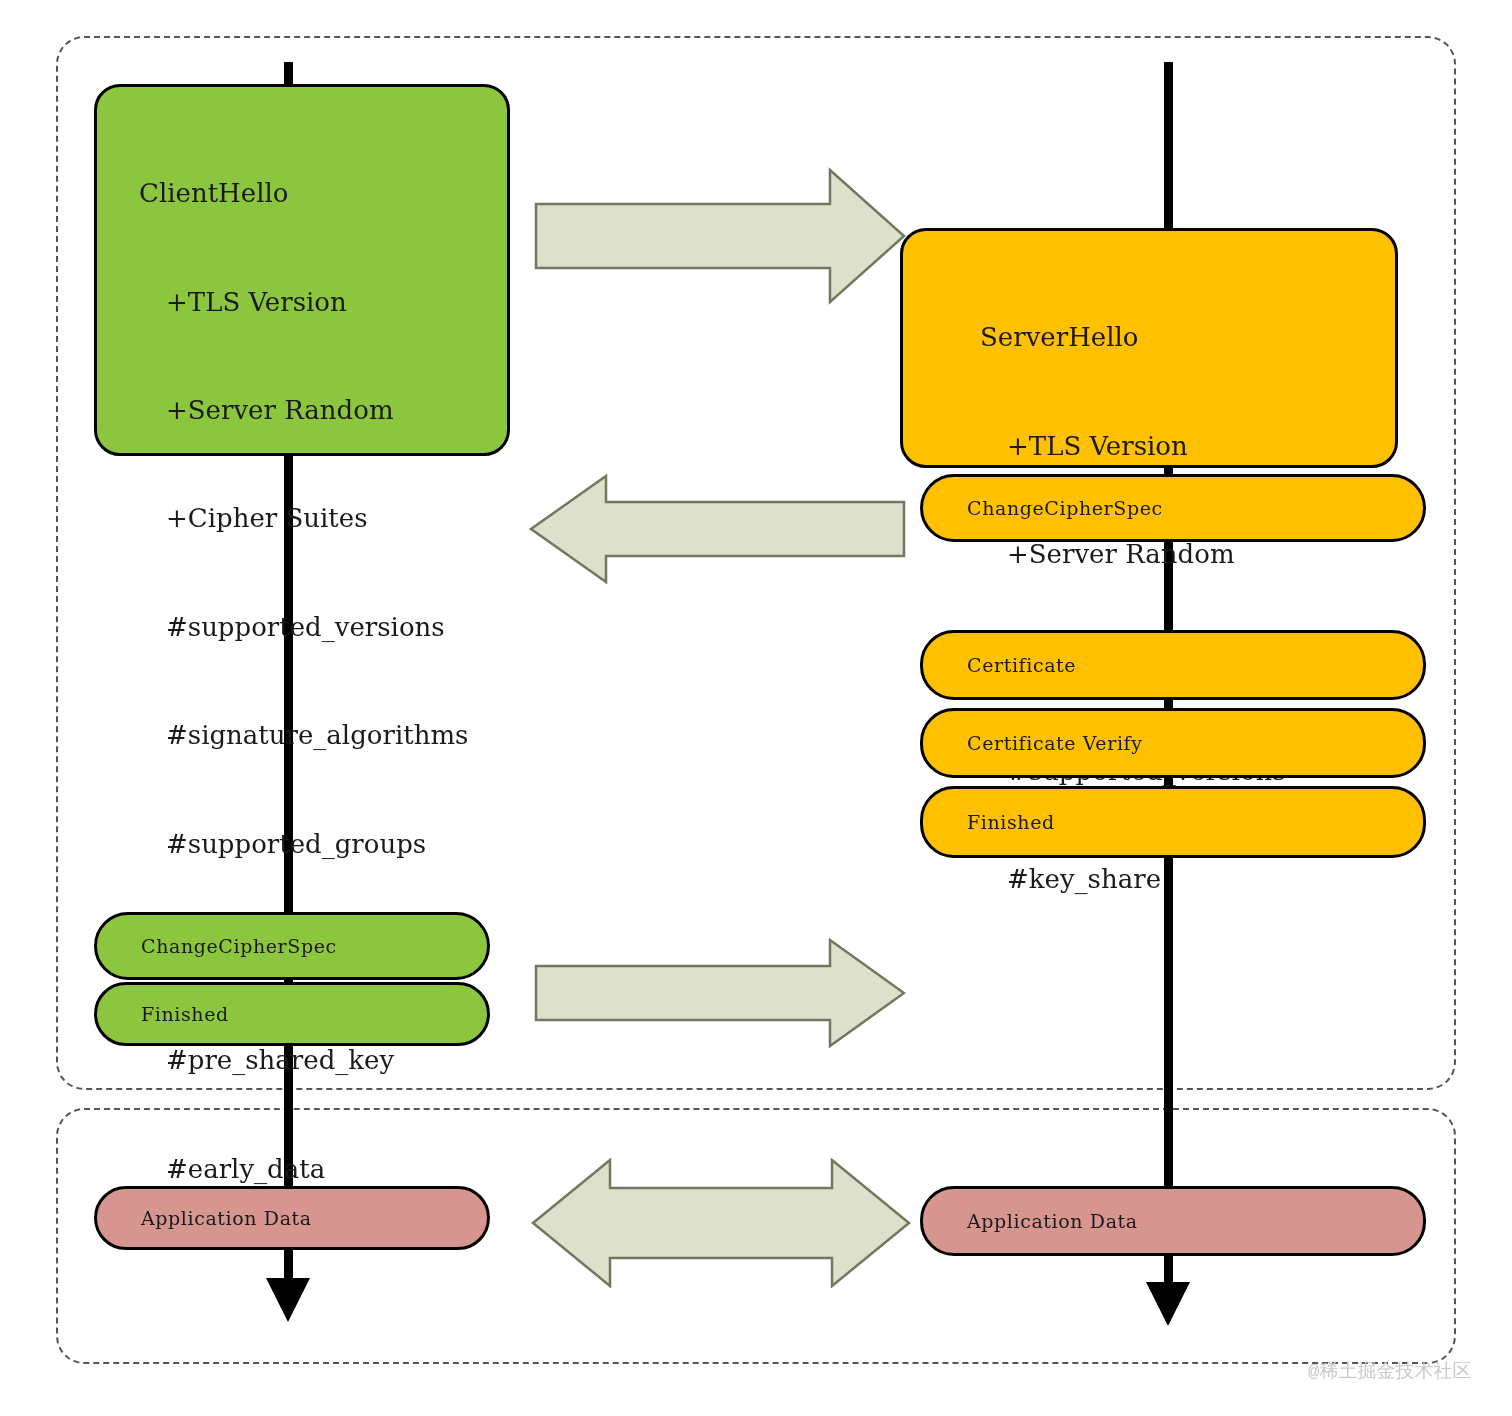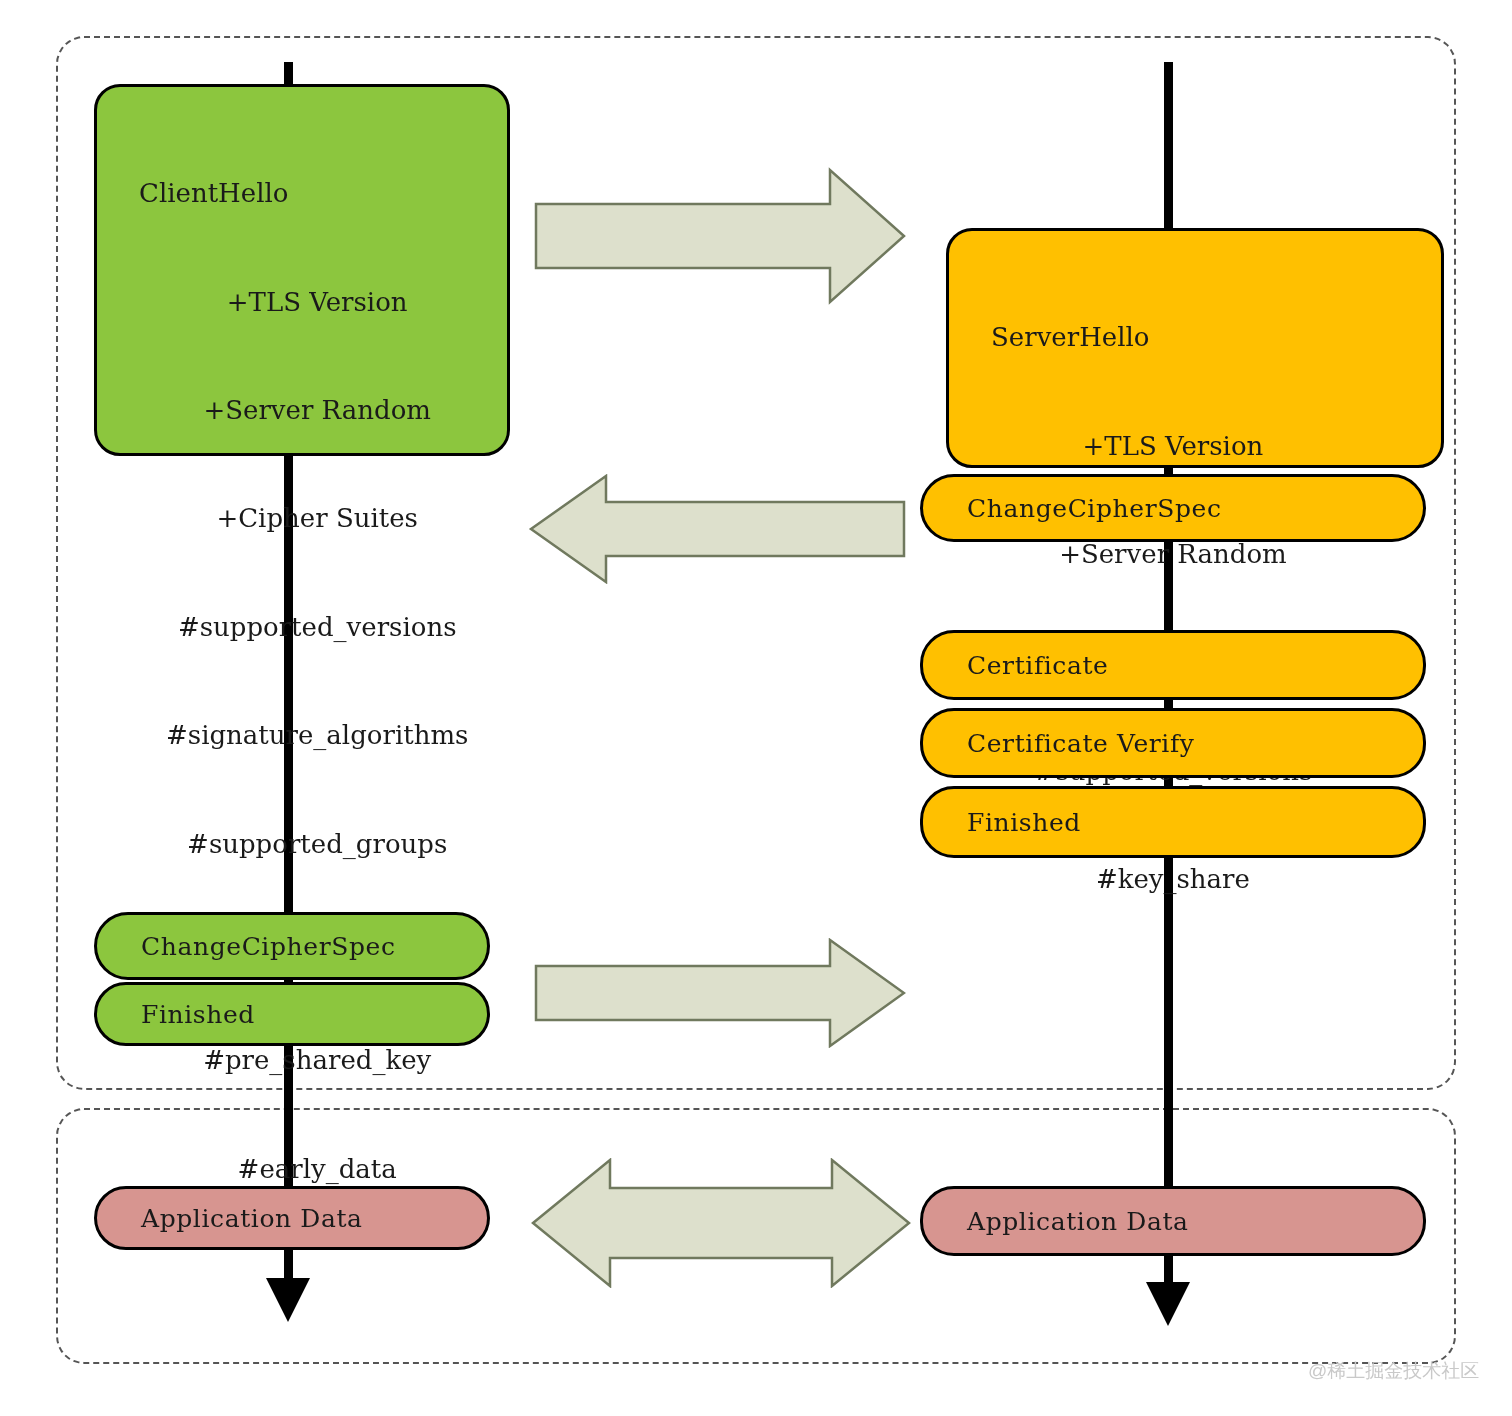--- a/index.html
+++ b/index.html
@@ -60,43 +60,43 @@
   }
   .msg.green  { background: #8CC63E; }
   .msg.orange { background: #FFC000; }
   .msg.rose   { background: #D79590; }
 
   .msg.big   { border-radius: 26px; align-items: flex-start; }
   .msg.pill  { border-radius: 34px; }
 
   .msg-text {
     padding-left: 44px;
-    font-size: 25px;
+    font-size: 19px;
     letter-spacing: 0.6px;
     white-space: nowrap;
     text-align: center;
   }
 
   .msg-block {
     padding: 16px 0 0 42px;
     font-size: 26px;
     line-height: 1.39;
     white-space: pre;
   }
   .msg-block .title { display: block; }
-  .msg-block .field { display: block; padding-left: 27px; text-align: center; }
+  .msg-block .field { display: block; padding-left: 27px; }
 
   
   #box-client-hello  { left: 94px; top: 84px;  width: 416px; height: 372px; }
   #box-client-ccs    { left: 94px; top: 912px; width: 396px; height: 68px; }
   #box-client-fin    { left: 94px; top: 982px; width: 396px; height: 64px; }
   #box-client-appdata{ left: 94px; top: 1186px; width: 396px; height: 64px; }
 
   
-  #box-server-hello   { left: 946px; top: 228px; width: 498px; height: 240px; }
+  #box-server-hello   { left: 900px; top: 228px; width: 498px; height: 240px; padding-left: 35px; }
   #box-server-ccs     { left: 920px; top: 474px; width: 506px; height: 68px; }
   #box-server-ee      { left: 920px; top: 552px; width: 506px; height: 70px; }
   #box-server-cert    { left: 920px; top: 630px; width: 506px; height: 70px; }
   #box-server-certver { left: 920px; top: 708px; width: 506px; height: 70px; }
   #box-server-fin     { left: 920px; top: 786px; width: 506px; height: 72px; }
   #box-server-appdata { left: 920px; top: 1186px; width: 506px; height: 70px; }
 
   
   .block-arrow {
     position: absolute;
@@ -108,21 +108,21 @@
   #arrow-c2s-fin   { left: 534px; top: 938px;  width: 372px; height: 110px; }
   #arrow-appdata   { left: 530px; top: 1158px; width: 382px; height: 130px; }
 
   
   #watermark {
     position: absolute;
     left: 1308px;
     top: 1358px;
     font-size: 19px;
     color: #c9c9c9;
-    font-family: Liberation Sans, sans-serif;
+    font-family: Liberation Mono, monospace;
     white-space: nowrap;
   }
 </style>
 </head>
 <body>
 
 <div id="canvas">
 
   <div class="phase-box" id="phase-handshake"></div>
   <div class="phase-box" id="phase-appdata"></div>

